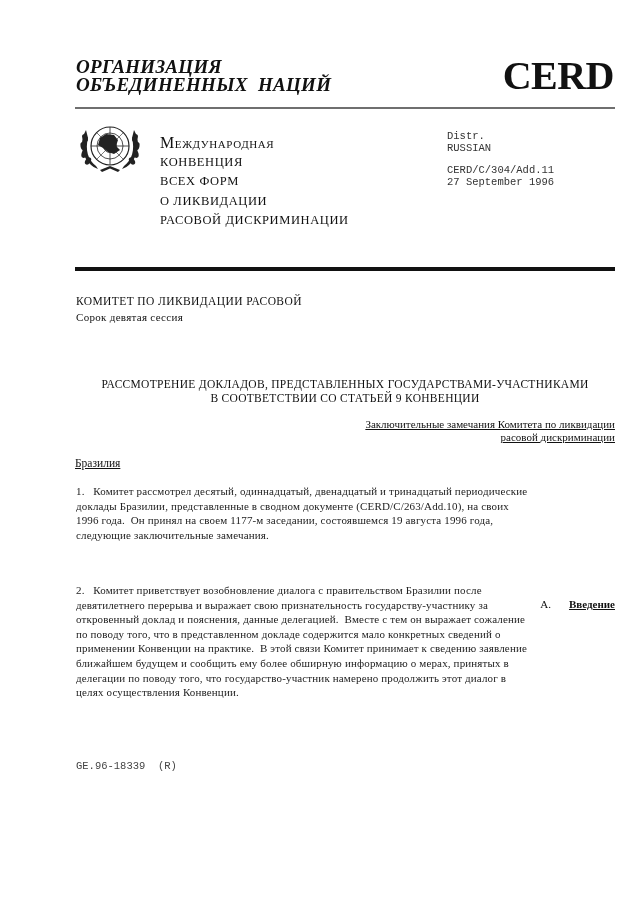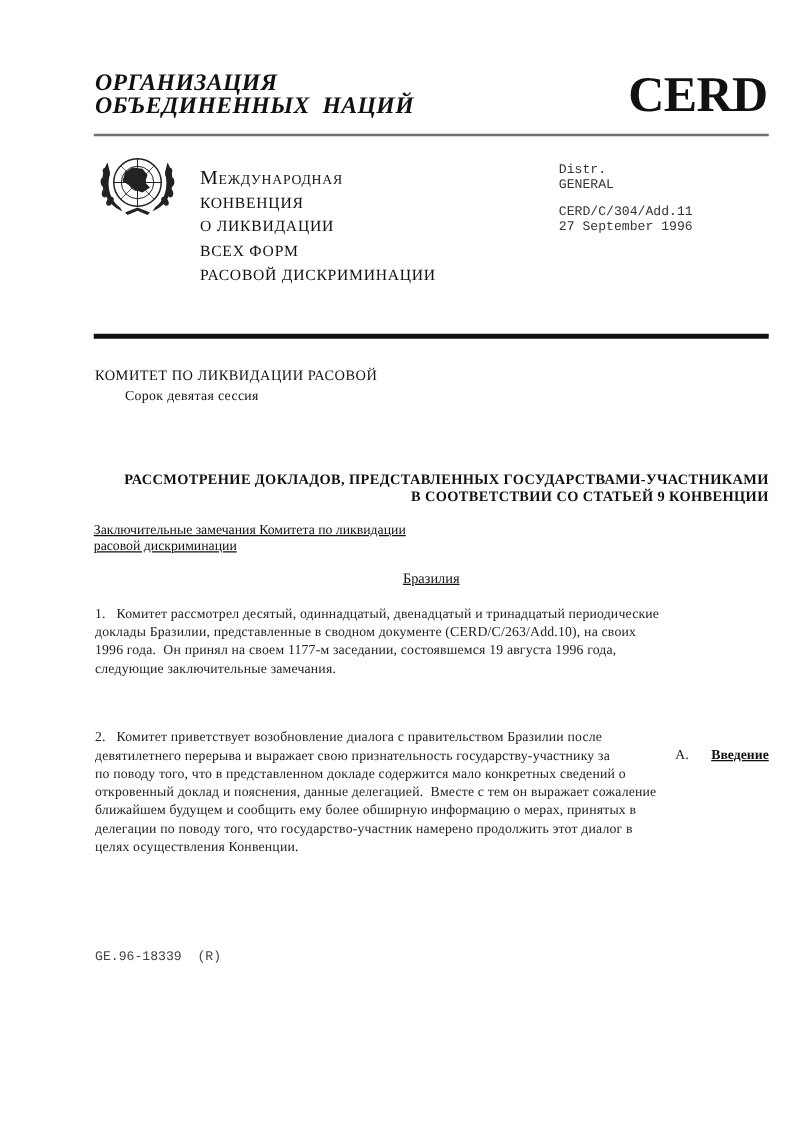--- a/index.html
+++ b/index.html
@@ -19,26 +19,26 @@
 
     .convention { left: 160px; top: 133px; font-size: 13px; line-height: 19.5px; letter-spacing: 0.6px; }
     .convention .first { font-size: 16px; }
     .convention div { white-space: pre; }
 
     .meta { left: 447px; top: 131px; font-size: 10.5px; line-height: 11.5px; color: #333; }
     .meta .grp { margin-bottom: 11px; }
     .meta .row { white-space: pre; }
 
     .committee { left: 76px; top: 294px; font-size: 11.5px; line-height: 15.5px; letter-spacing: 0.4px; }
-    .committee .session { font-size: 11px; letter-spacing: 0.3px; margin-left: 24px; }
+    .committee .session { font-size: 11px; letter-spacing: 0.3px; }
 
-    .title-block { left: 75px; width: 540px; top: 377px; text-align: right; font-size: 11.5px; line-height: 14px; font-weight: bold; letter-spacing: 0.3px; }
-    .subtitle { left: 75px; width: 540px; top: 418px; text-align: left; font-size: 11px; line-height: 12.5px; }
+    .title-block { left: 75px; width: 540px; top: 377px; text-align: center; font-size: 11.5px; line-height: 14px; font-weight: normal; letter-spacing: 0.3px; }
+    .subtitle { left: 75px; width: 540px; top: 418px; text-align: right; font-size: 11px; line-height: 12.5px; }
     .subtitle span, .country span, .sec-a .lbl { text-decoration: underline; }
-    .country { left: 75px; width: 540px; top: 457px; text-align: center; font-size: 11.5px; }
+    .country { left: 75px; width: 540px; top: 457px; font-size: 11.5px; }
 
     .para { left: 76px; width: 530px; font-size: 11px; line-height: 14.6px; color: #222; }
     .para .line { white-space: pre; letter-spacing: 0.15px; }
     .p1 { top: 484px; }
     .p2 { top: 583px; }
 
     .sec-a { left: 75px; width: 540px; top: 598px; text-align: right; font-size: 11px; }
     .sec-a .num { display: inline-block; margin-right: 18px; }
     .sec-a .lbl { font-weight: bold; }
 
@@ -80,29 +80,29 @@
     <line x1="32" y1="7" x2="32" y2="45" stroke="#222" stroke-width="0.8"></line>
     <line x1="18.6" y1="12.6" x2="45.4" y2="39.4" stroke="#222" stroke-width="0.6"></line>
     <line x1="45.4" y1="12.6" x2="18.6" y2="39.4" stroke="#222" stroke-width="0.6"></line>
     <path d="M22 18 L28 14 L36 15 L40 20 L38 26 L42 30 L36 34 L30 32 L25 28 L20 25 Z" fill="#222"></path>
   </svg>
 </div>
 
 <div class="abs serif convention">
   <div class="first" style="font-variant: small-caps;">Международная</div>
   <div style="font-variant: small-caps; text-transform: uppercase; font-size: 12.5px;">конвенция</div>
+  <div style="text-transform: uppercase; font-size: 12.5px;">всех форм</div>
   <div style="text-transform: uppercase; font-size: 12.5px;">о ликвидации</div>
-  <div style="text-transform: uppercase; font-size: 12.5px;">всех форм</div>
   <div style="text-transform: uppercase; font-size: 12.5px;">расовой дискриминации</div>
 </div>
 
 <div class="abs mono meta">
   <div class="grp">
     <div class="row">Distr.</div>
-    <div class="row">GENERAL</div>
+    <div class="row">RUSSIAN</div>
   </div>
   <div class="grp">
     <div class="row">CERD/C/304/Add.11</div>
     <div class="row">27 September 1996</div>
   </div>
 </div>
 
 <div class="abs rule-thick"></div>
 
 <div class="abs serif committee">
@@ -131,20 +131,21 @@
   <div class="line">следующие заключительные замечания.</div>
 </div>
 
 <div class="abs serif sec-a">
   <span class="num">A.</span><span class="lbl">Введение</span>
 </div>
 
 <div class="abs serif para p2">
   <div class="line">2.   Комитет приветствует возобновление диалога с правительством Бразилии после</div>
   <div class="line">девятилетнего перерыва и выражает свою признательность государству-участнику за</div>
+  <div class="line">откровенный доклад и пояснения, данные делегацией.  Вместе с тем он выражает сожаление</div>
   <div class="line">по поводу того, что в представленном докладе содержится мало конкретных сведений о</div>
-  <div class="line">откровенный доклад и пояснения, данные делегацией.  Вместе с тем он выражает сожаление</div>
+  <div class="line">применении Конвенции на практике.  В этой связи Комитет принимает к сведению заявление</div>
   <div class="line">ближайшем будущем и сообщить ему более обширную информацию о мерах, принятых в</div>
   <div class="line">делегации по поводу того, что государство-участник намерено продолжить этот диалог в</div>
   <div class="line">целях осуществления Конвенции.</div>
 </div>
 
 <div class="abs mono footer">GE.96-18339  (R)</div>
 
 </body></html>

